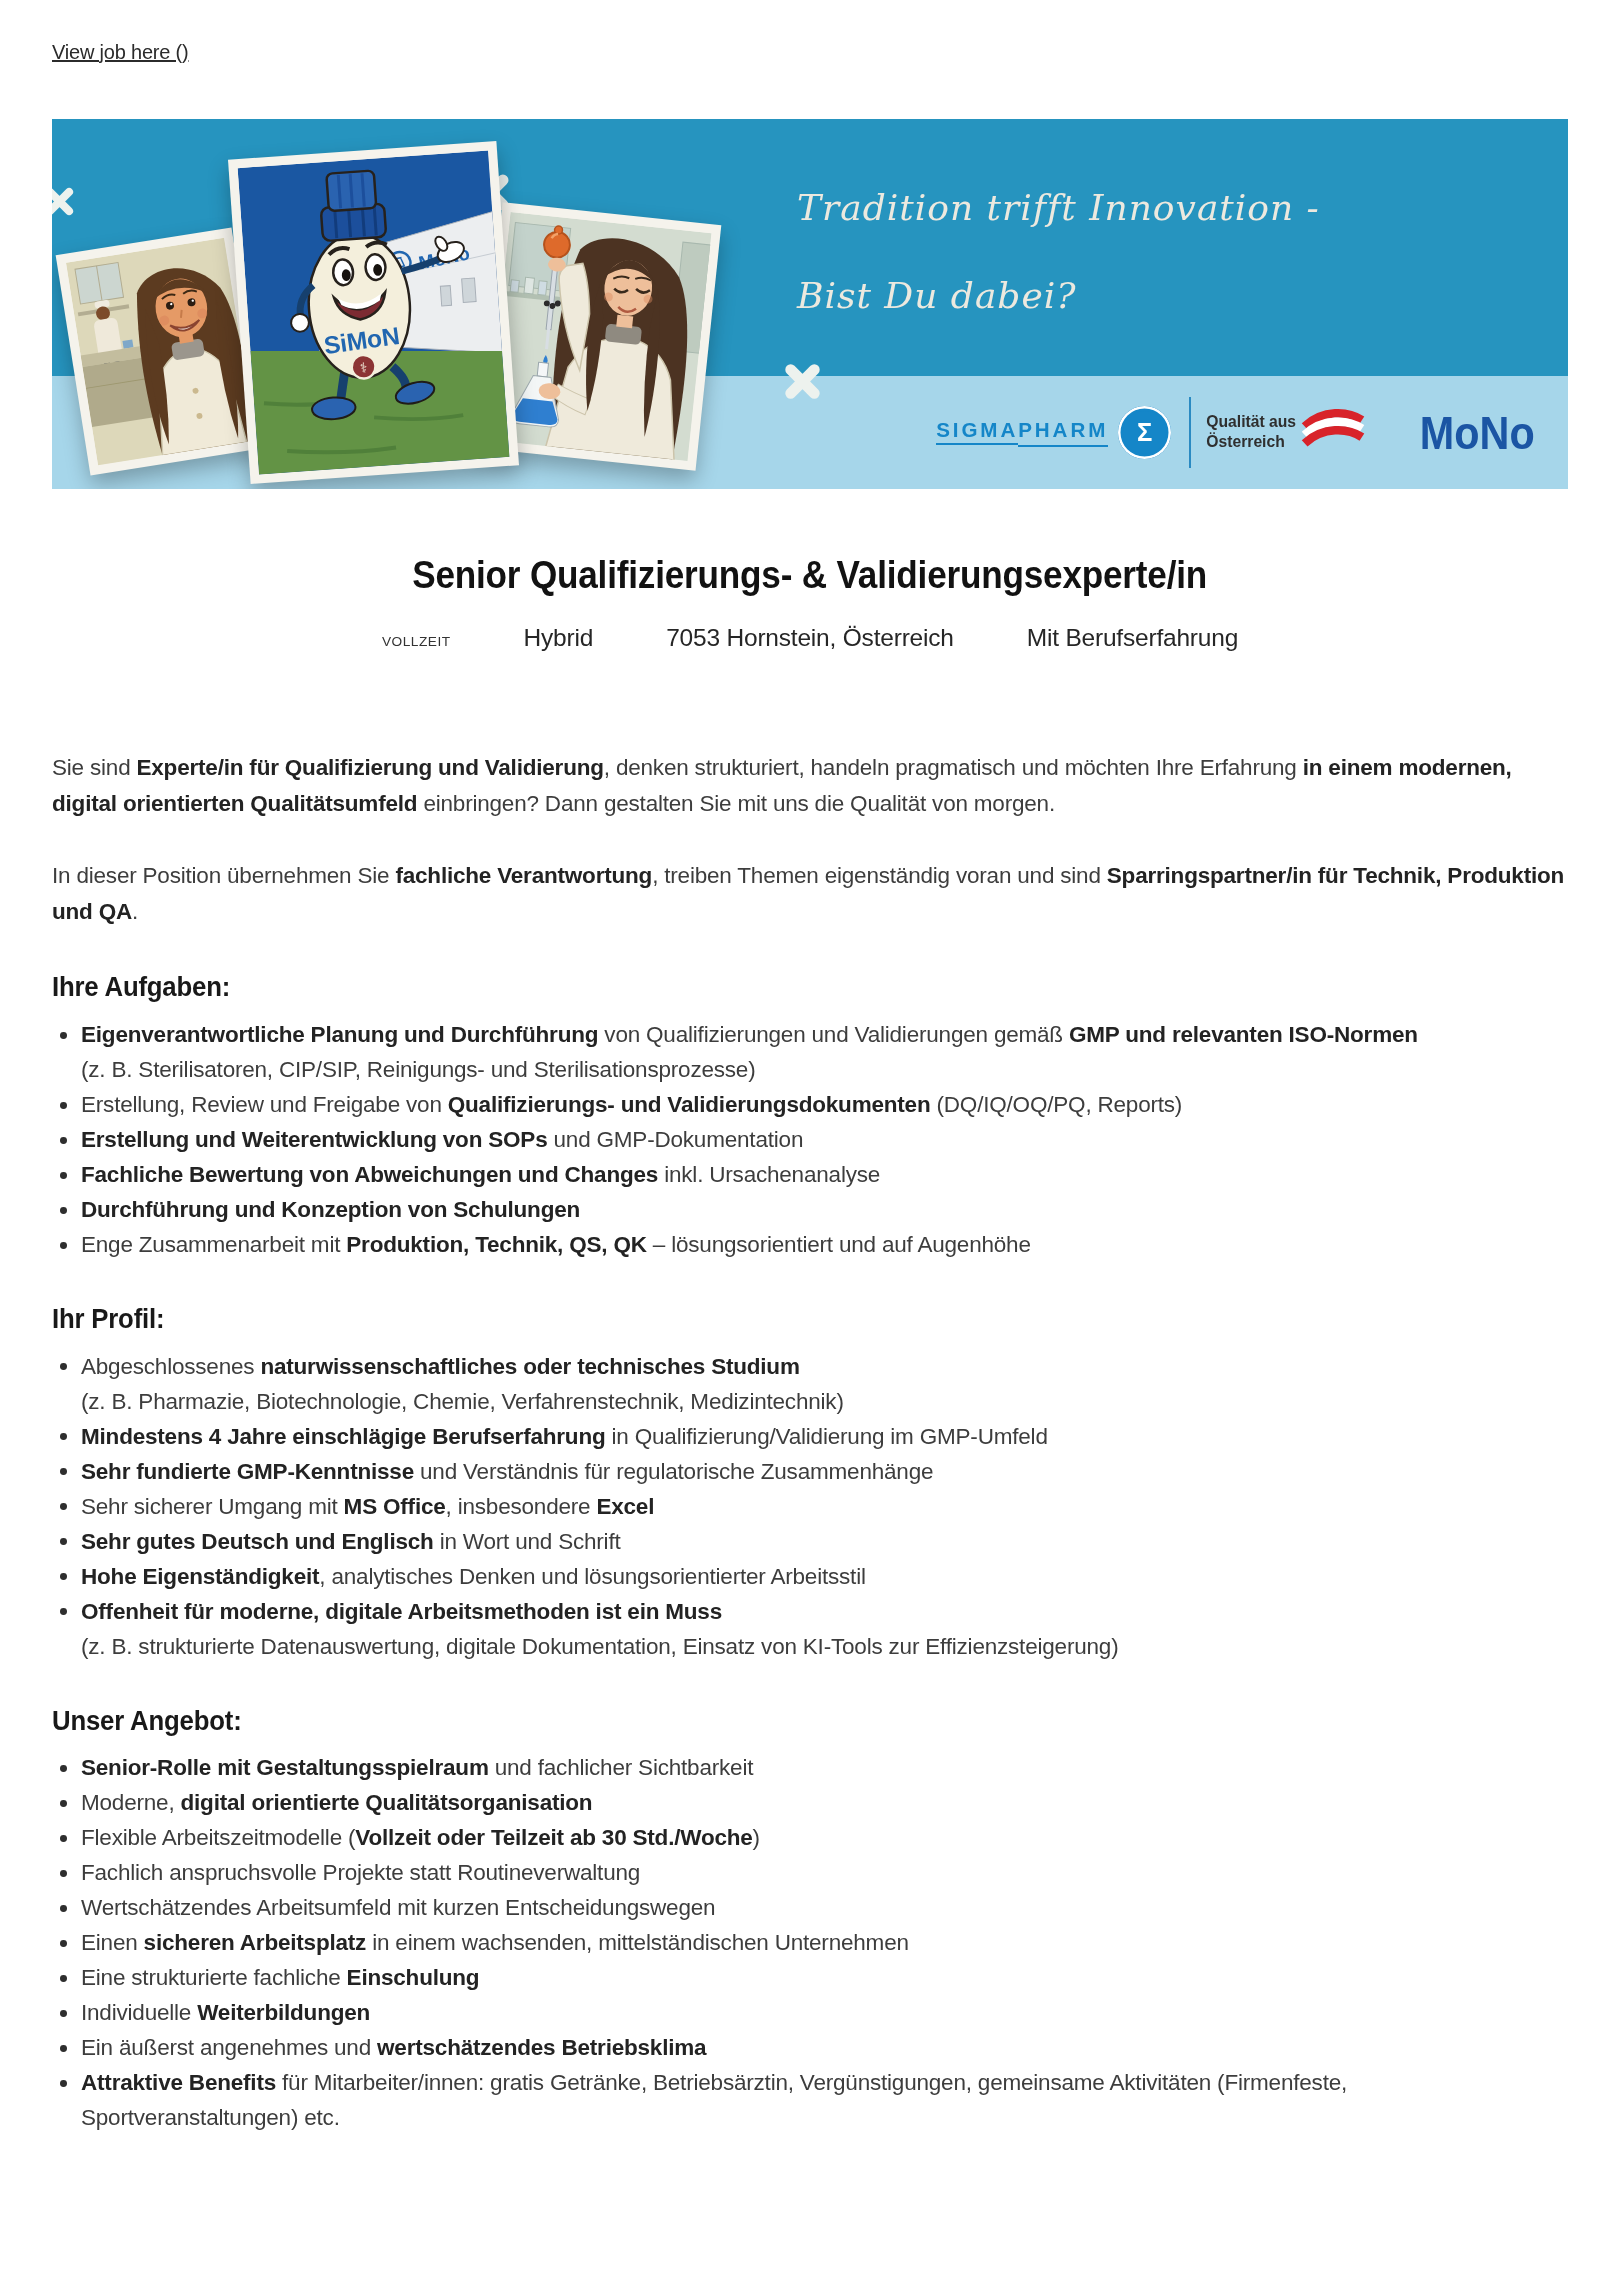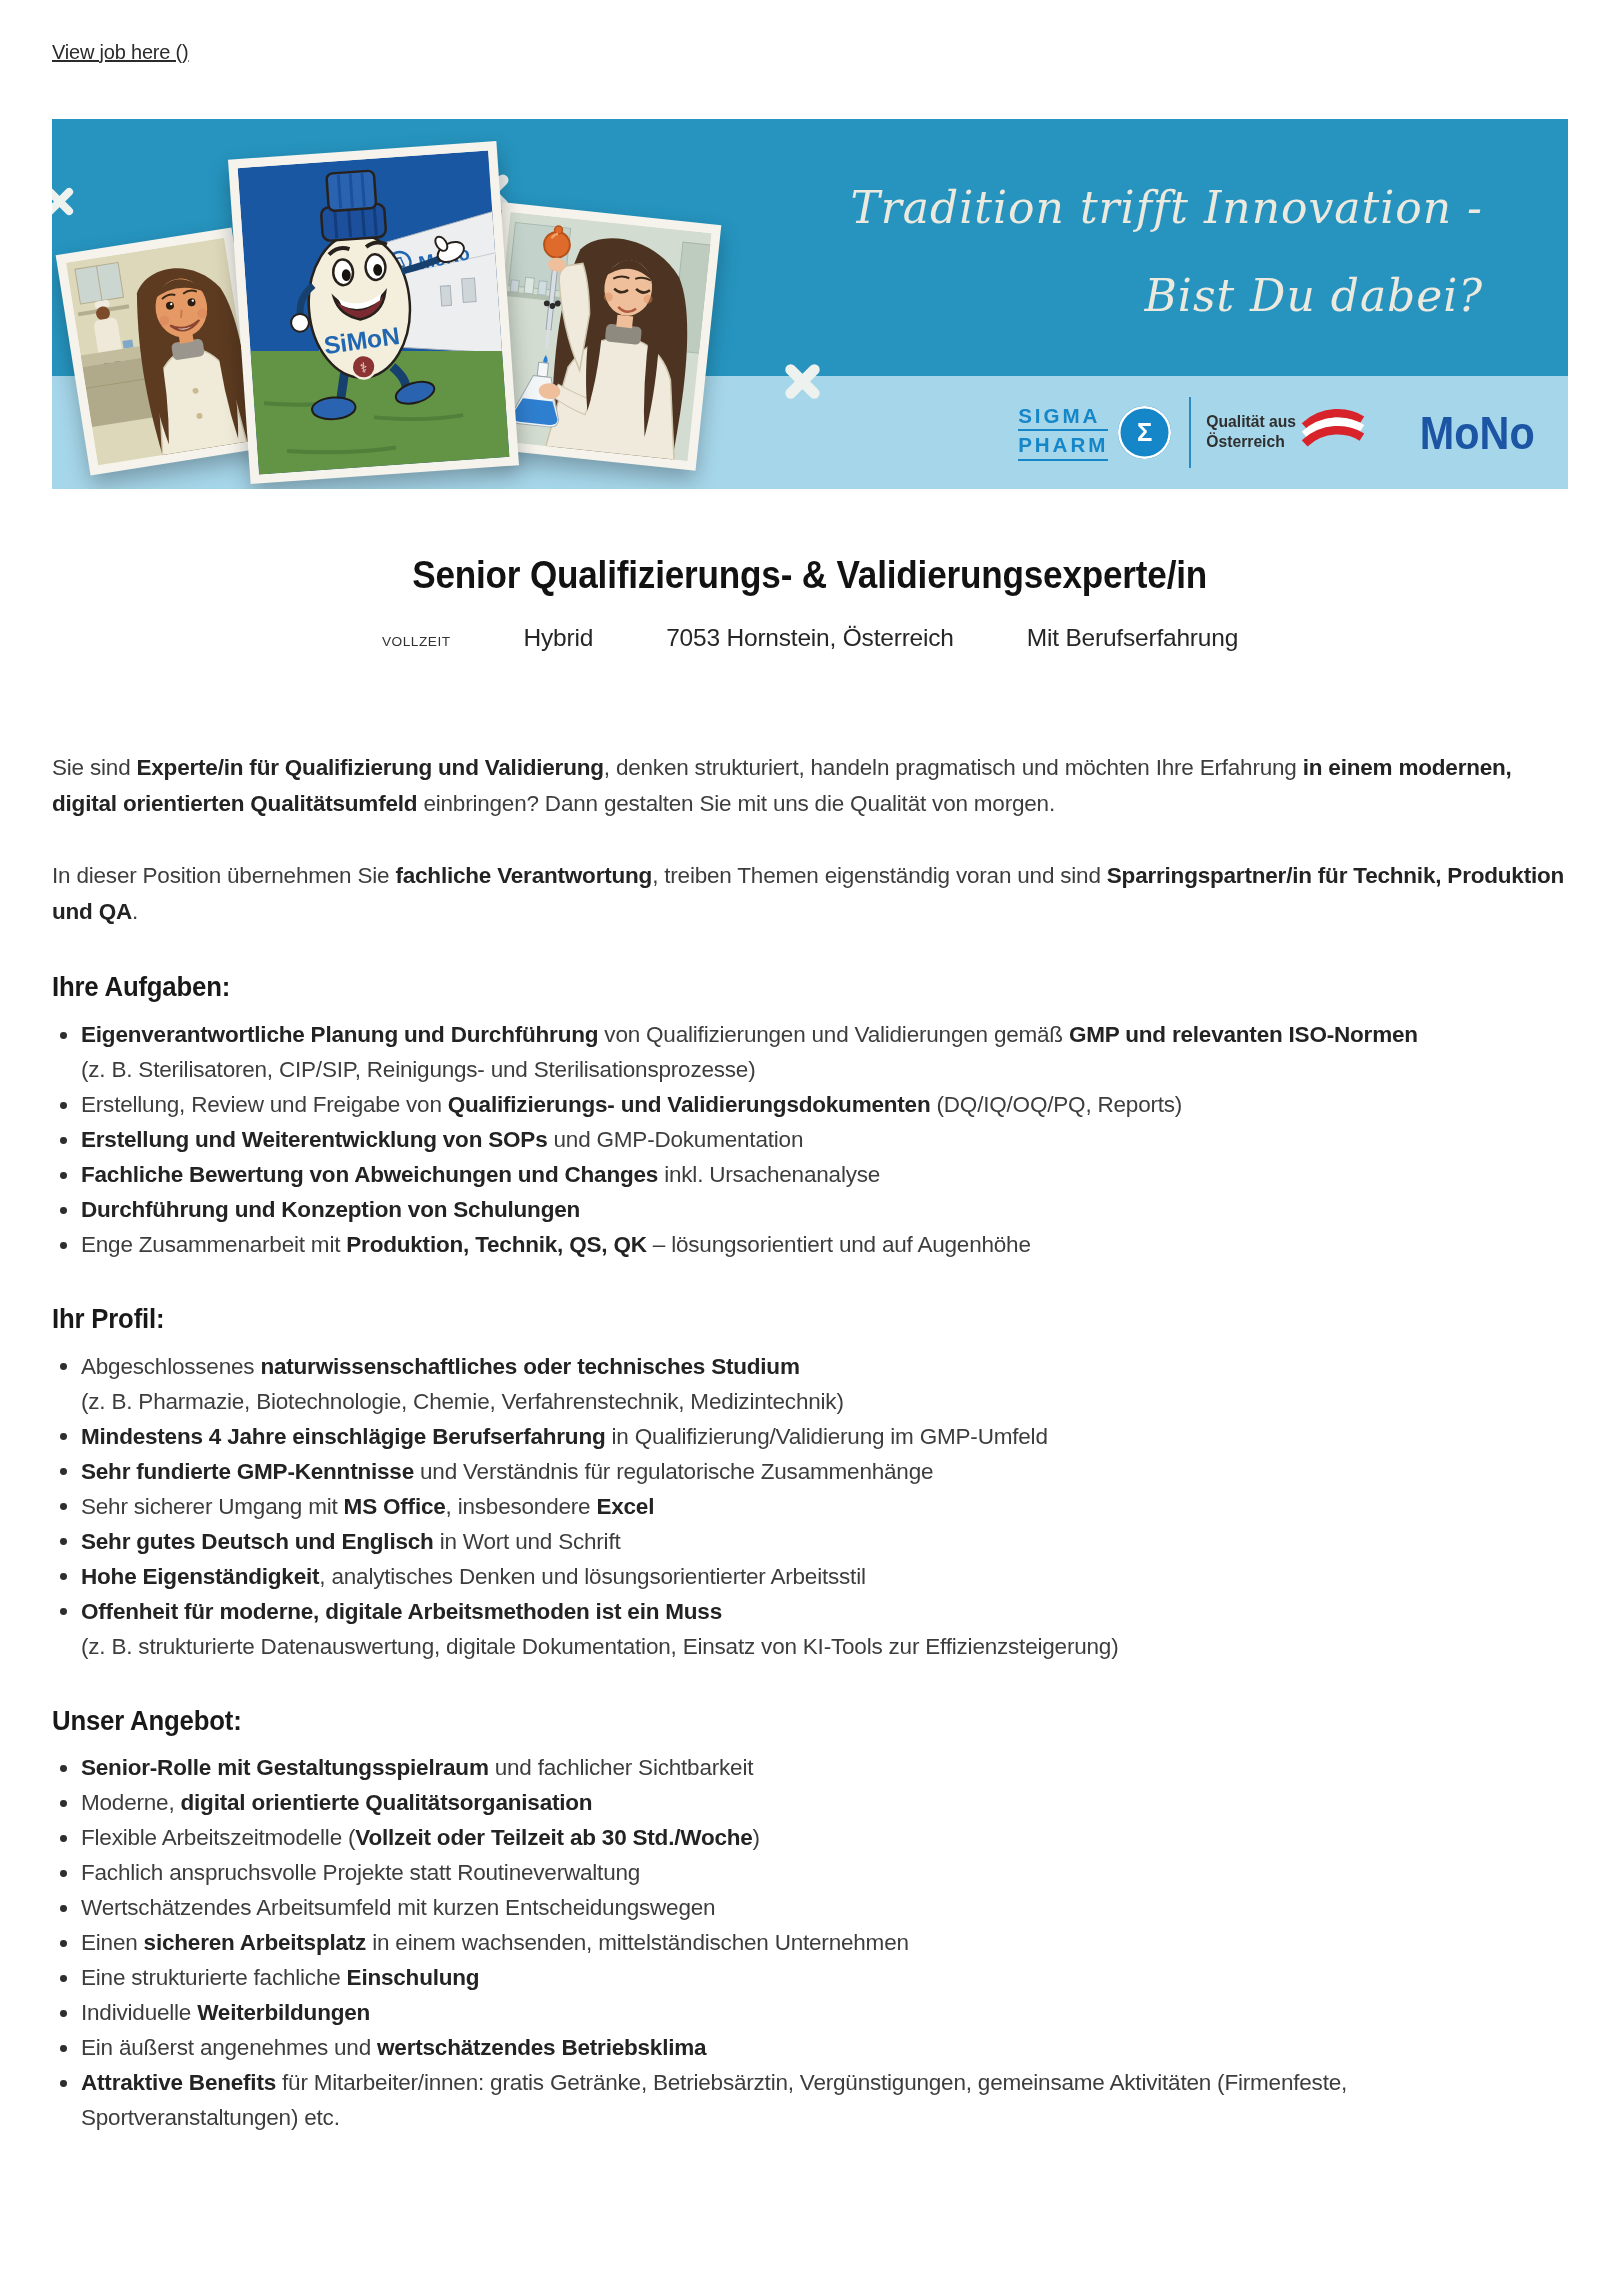--- a/index.html
+++ b/index.html
@@ -28,31 +28,31 @@
     position:absolute; background:#f5f3ec; padding:8.8px;
     box-shadow:0 9.8px 21.6px rgba(0,0,0,.28);
   }
   .photo svg{ display:block; width:100%; height:100%; }
   .photo-1{ left:19.6px;  top:121px; width:178px; height:223px; transform:rotate(-9deg); z-index:1; }
   .photo-2{ left:187px; top:31px;  width:269px; height:325px; transform:rotate(-4deg); z-index:3; }
   .photo-3{ left:437px; top:94px;  width:220px; height:247px; transform:rotate(6deg);  z-index:2; }
   .sparkle{ position:absolute; z-index:2; }
   .sparkle svg{ display:block; }
   .headline{
-    position:absolute; left:745px; top:63px; width:686px; text-align:right;
+    position:absolute; left:745px; top:63px; width:686px; text-align:left;
     font-family:"DejaVu Serif", serif; font-style:italic;
-    font-size:44px; line-height:51px; color:var(--headline); letter-spacing:1px;
+    font-size:36px; line-height:51px; color:var(--headline); letter-spacing:1px;
     z-index:4;
   }
   .headline .l2{ margin-top:37px; }
   .logos{
     position:absolute; right:25.5px; bottom:19.6px; height:74px;
     display:flex; align-items:center; z-index:4;
   }
-  .sigma-text{ display:flex; flex-direction:column; }
+  .sigma-text{ display:flex; flex-direction:row; }
   .sigma-text span{
     display:block; font-size:20.6px; font-weight:800; letter-spacing:2.9px;
     color:var(--sigma-blue); line-height:1.15; padding-bottom:2px;
     border-bottom:2.9px solid var(--sigma-blue); margin-bottom:2px;
   }
   .sigma-text span:last-child{ margin-bottom:0; }
   .sigma-emblem{
     width:53px; height:53px; border-radius:50%; background:var(--sigma-blue);
     box-shadow:inset 0 0 0 2.5px #ffffff, inset 0 0 0 4.9px var(--sigma-blue);
     color:#fff; font-size:25.5px; font-weight:700;

